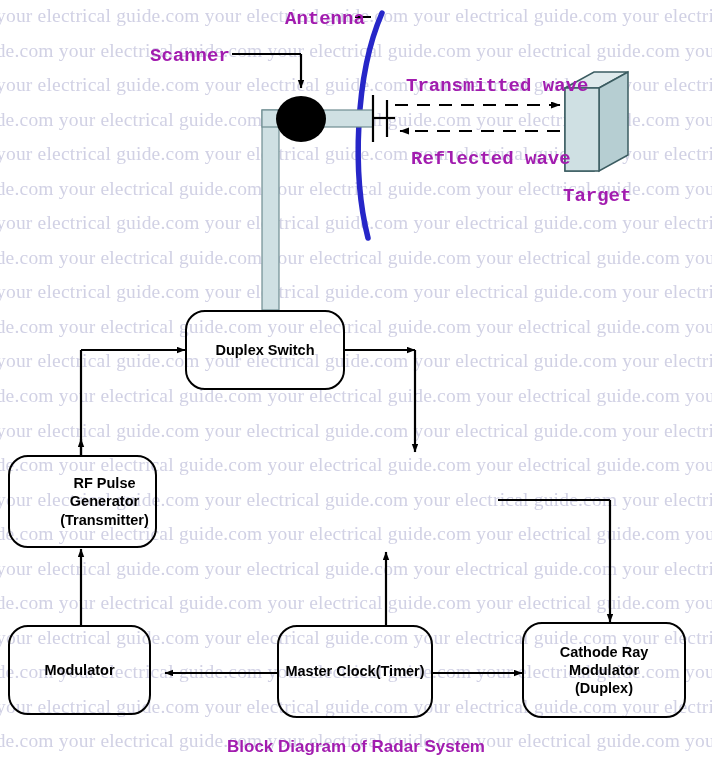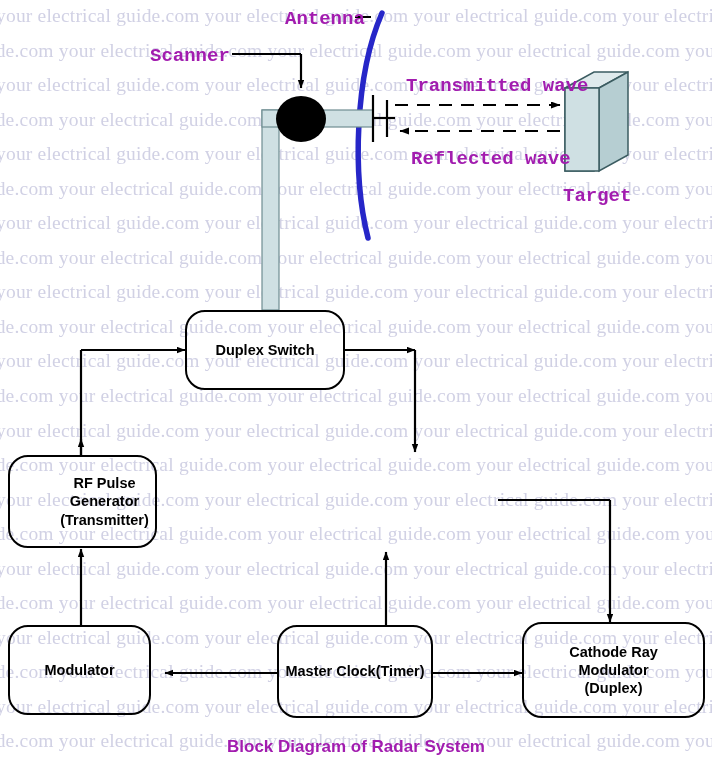--- a/index.html
+++ b/index.html
@@ -220,21 +220,21 @@
 
   <div class="box" style="left:8px; top:625px; width:143px; height:90px;">
     <span>Modulator</span>
   </div>
 
   <div class="box" style="left:277px; top:625px; width:156px; height:93px; flex-direction:row;">
     <span>Master Clock</span>
     <span>(Timer)</span>
   </div>
 
-  <div class="box" style="left:522px; top:622px; width:183px; height:96px; flex-direction:column;">
+  <div class="box" style="left:522px; top:622px; width:164px; height:96px; flex-direction:column;">
     <span>Cathode Ray</span>
     <span>Modulator</span>
     <span>(Duplex)</span>
   </div>
 
   <div class="caption" style="top:737px;">Block Diagram of Radar System</div>
 
 </div>
 
 </body></html>

